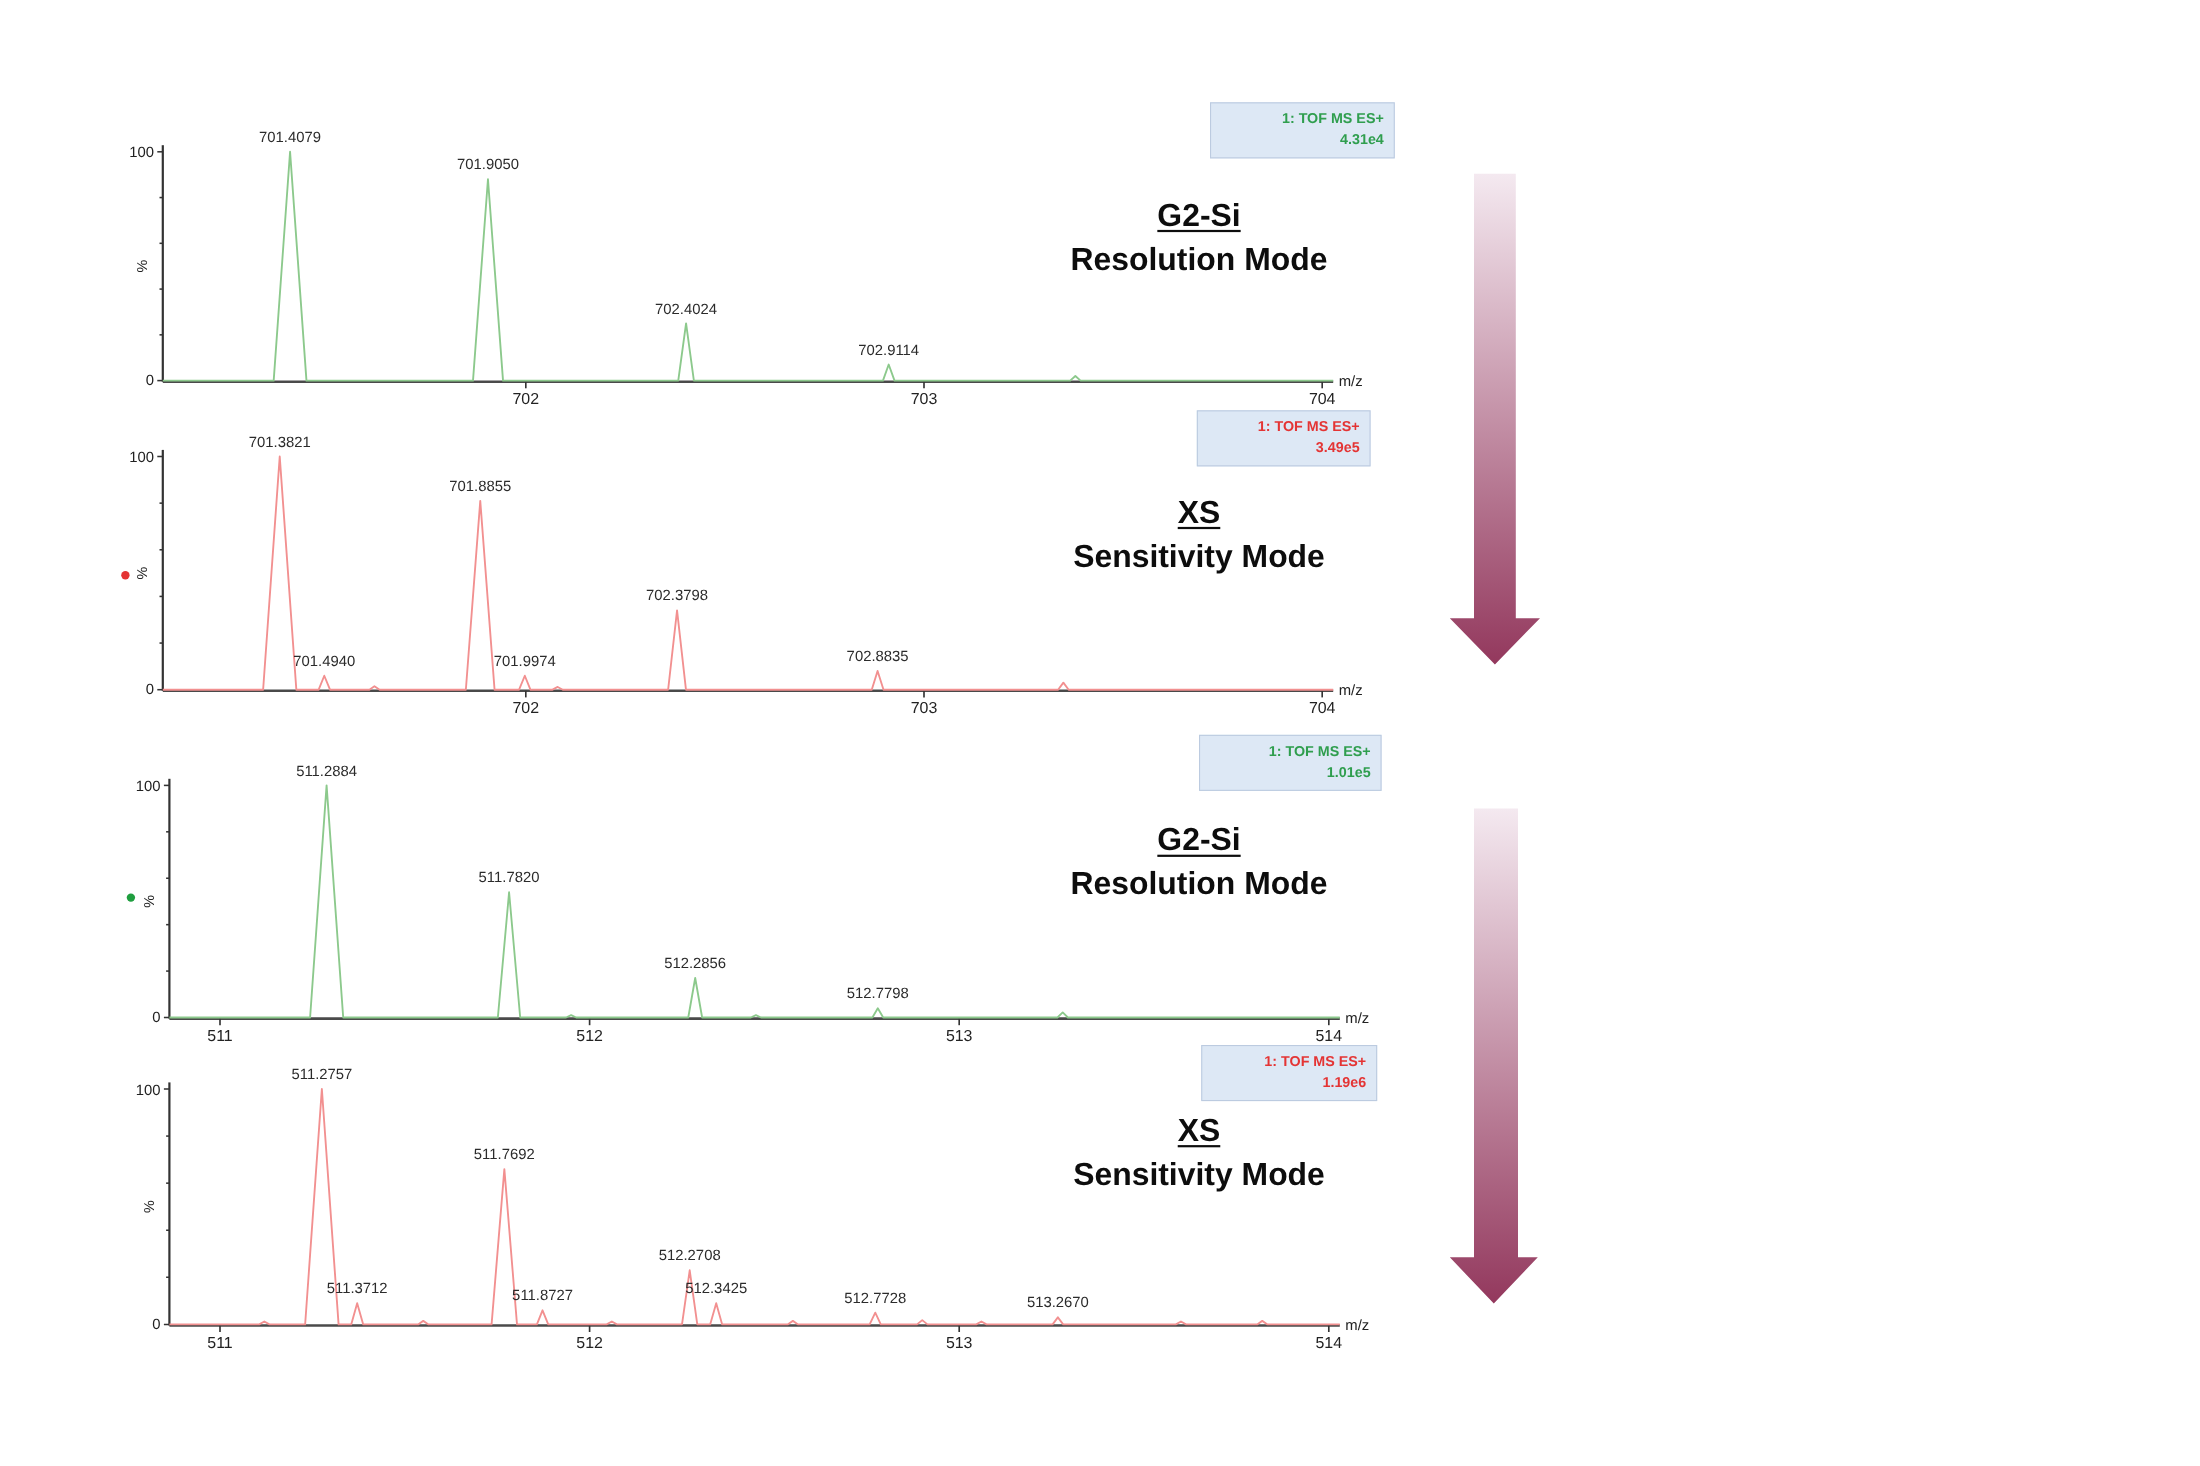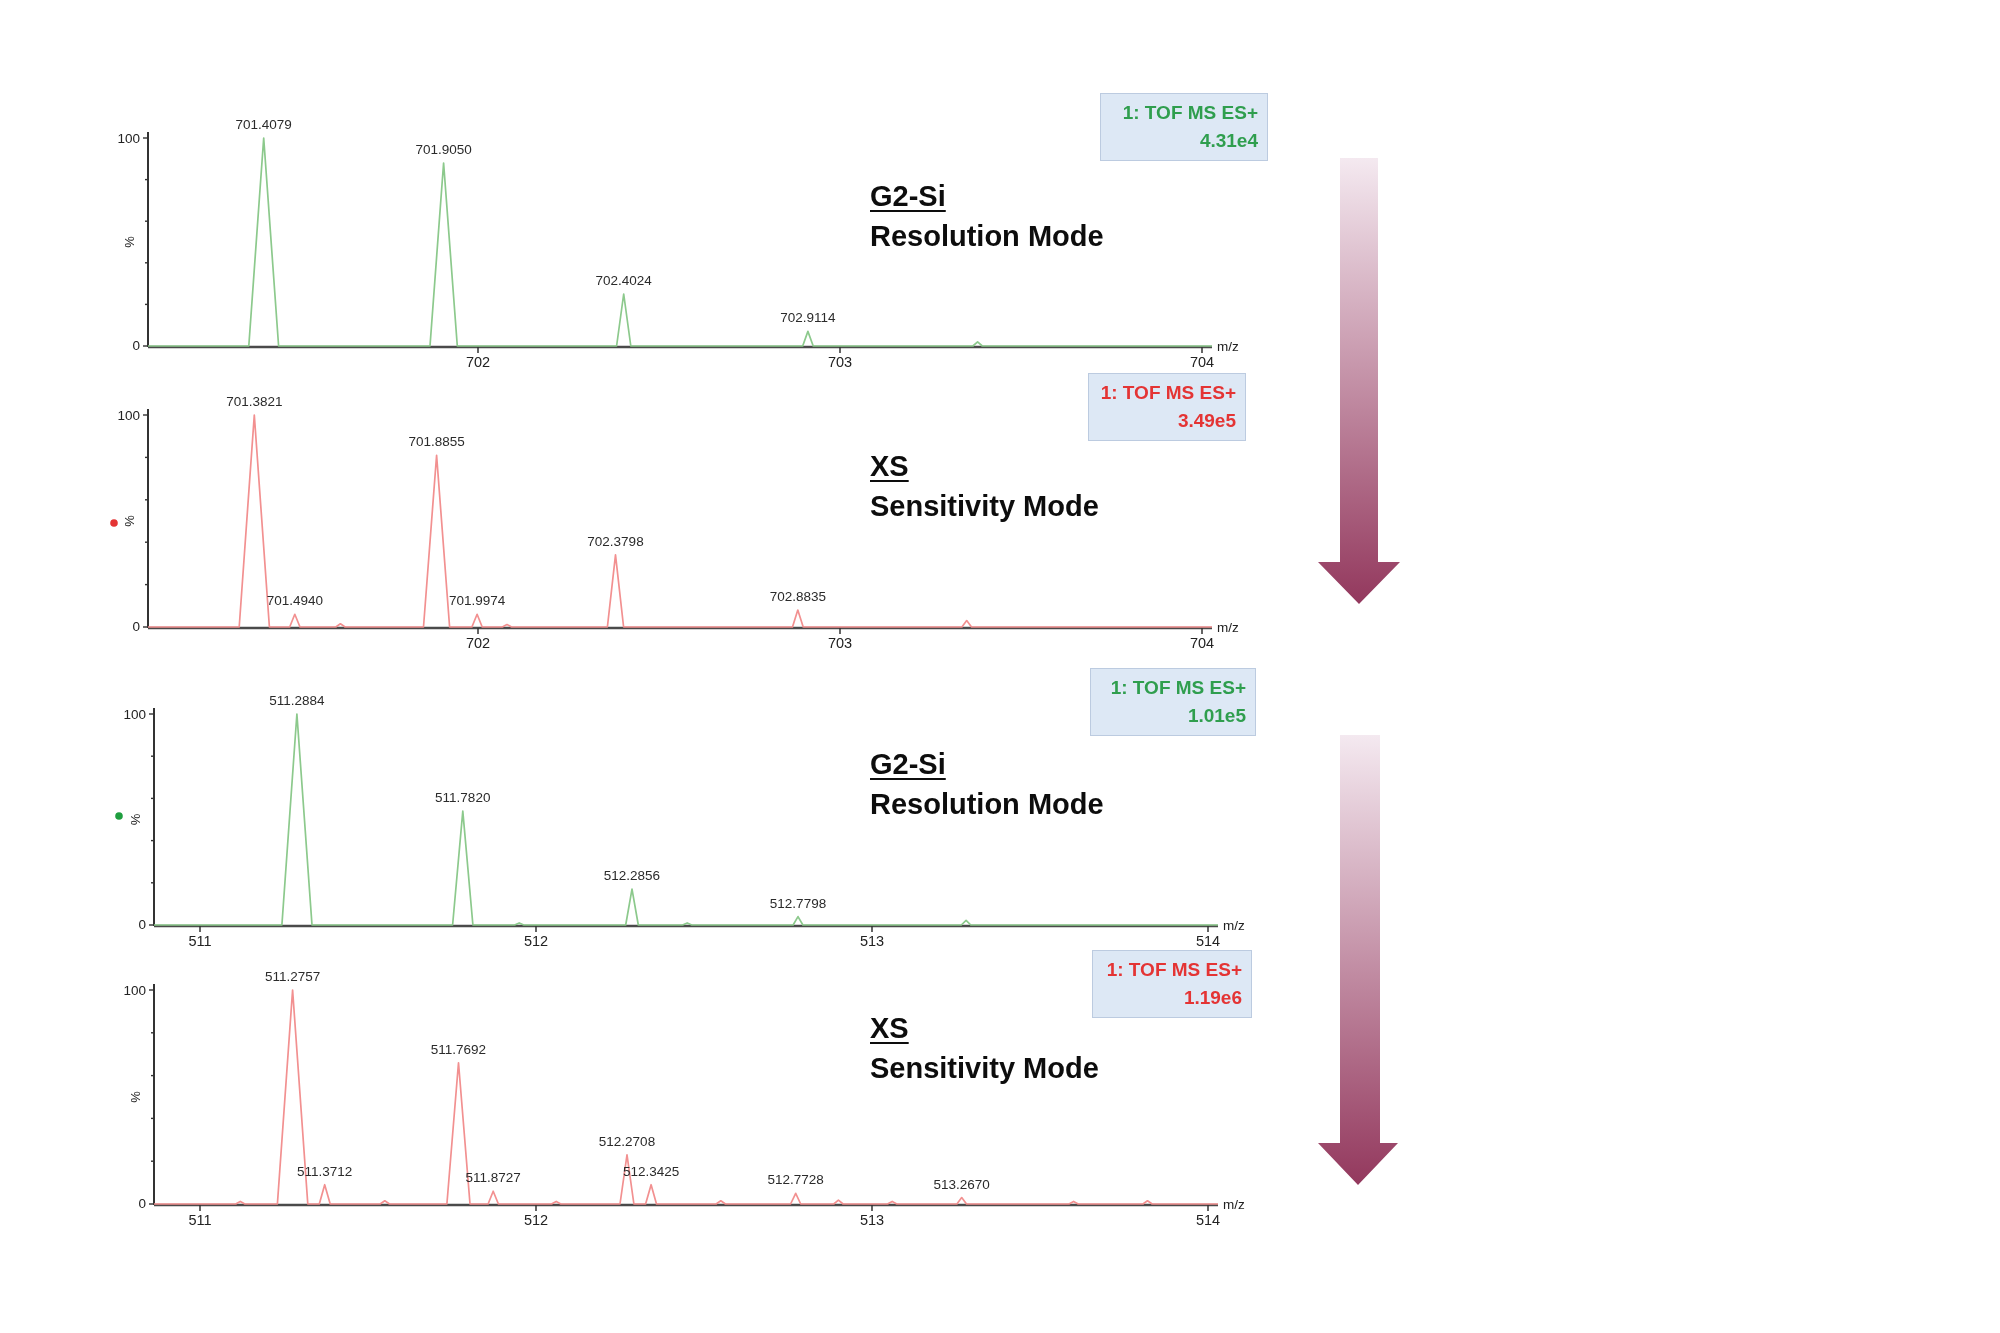--- a/index.html
+++ b/index.html
@@ -1,22 +1,22 @@
 <!DOCTYPE html>
 <html><head>
 <meta charset="utf-8">
 <style>
   html,body{margin:0;padding:0;background:#ffffff;}
   #canvas{position:relative;width:2000px;height:1333px;background:#ffffff;overflow:hidden;
           font-family:"Liberation Sans",sans-serif;}
   svg{position:absolute;left:0;top:0;}
   .tof-box{position:absolute;background:#dde8f5;border:1px solid #bccbe0;
-           padding:5px 9px 6px 9px;text-align:right;font-size:19px;font-weight:bold;
+           padding:5px 9px 6px 9px;text-align:right;font-size:13px;font-weight:bold;
            line-height:1.45;white-space:nowrap;}
-  .mode-block{position:absolute;width:440px;text-align:left;color:#0d0d0d;
+  .mode-block{position:absolute;width:440px;text-align:center;color:#0d0d0d;
               font-size:29px;font-weight:bold;line-height:1.38;}
   .mode-instrument{text-decoration:underline;text-underline-offset:4px;}
   .annotation{position:absolute;font-size:36px;font-style:italic;color:#c32020;white-space:nowrap;}
 </style>
 </head>
 <body>
 
 <div id="canvas">
 
   <svg id="spectra-svg" width="2000" height="1333" viewBox="0 0 2000 1333">

